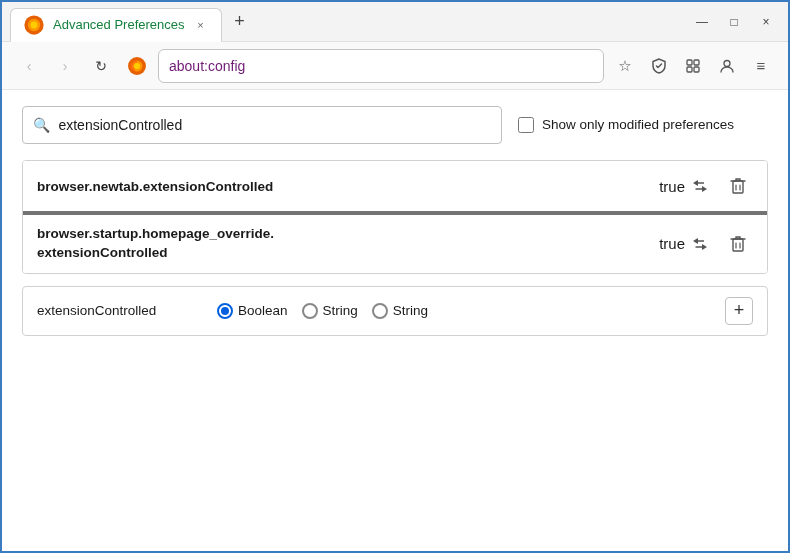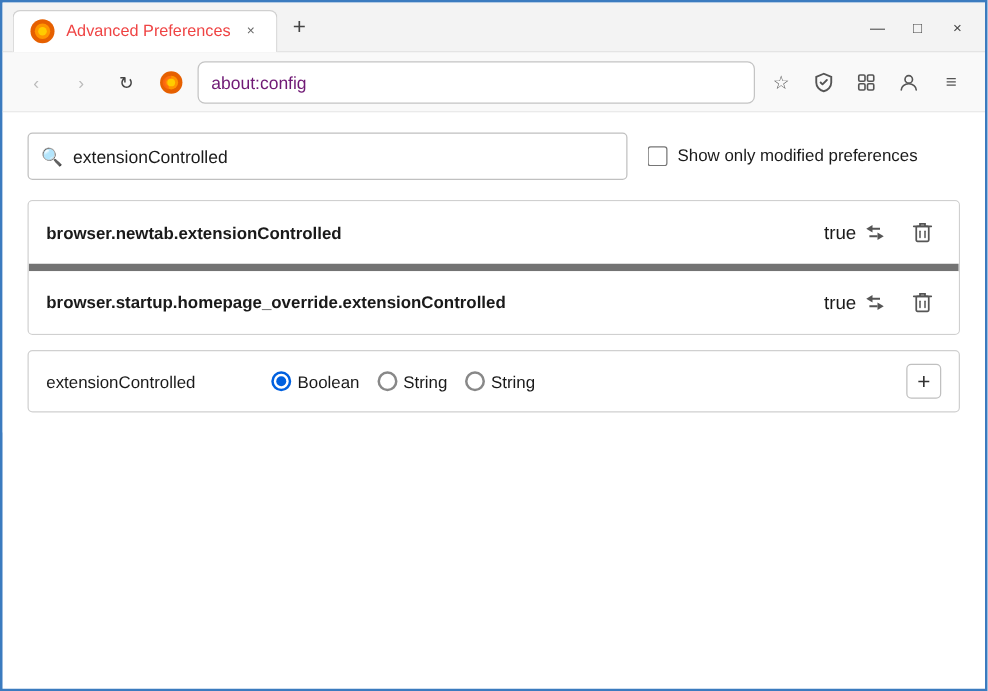--- a/index.html
+++ b/index.html
@@ -30,21 +30,21 @@
       border-bottom: 1px solid #fff;
       border-radius: 6px 6px 0 0;
       padding: 6px 12px;
       font-size: 13px;
       gap: 8px;
       height: 34px;
       margin-top: 6px;
     }
     .tab-title {
       font-size: 13px;
-      color: #ef4444;
+      color: #15803d;
     }
     .tab-close {
       width: 16px;
       height: 16px;
       border-radius: 50%;
       display: flex;
       align-items: center;
       justify-content: center;
       font-size: 11px;
       color: #666;
@@ -189,35 +189,35 @@
     .results-table {
       border: 1px solid #d0d0d0;
       border-radius: 4px;
       overflow: hidden;
       margin-bottom: 12px;
     }
     .result-row {
       display: flex;
       align-items: center;
       padding: 10px 14px;
-      border-bottom: 6px solid #737373;
+      border-bottom: 4px solid #737373;
       background: #fff;
       min-height: 46px;
     }
     .result-row:last-child { border-bottom: none; }
 
     .pref-name {
       font-size: 13.5px;
       font-weight: 700;
       color: #1a1a1a;
       flex: 1;
     }
     .pref-name.two-line {
       display: flex;
-      flex-direction: row;
+      flex-direction: column;
       line-height: 1.4;
     }
     .pref-value {
       font-size: 15px;
       font-weight: 400;
       color: #1a1a1a;
       margin-right: auto;
       padding-left: 10px;
     }
 

